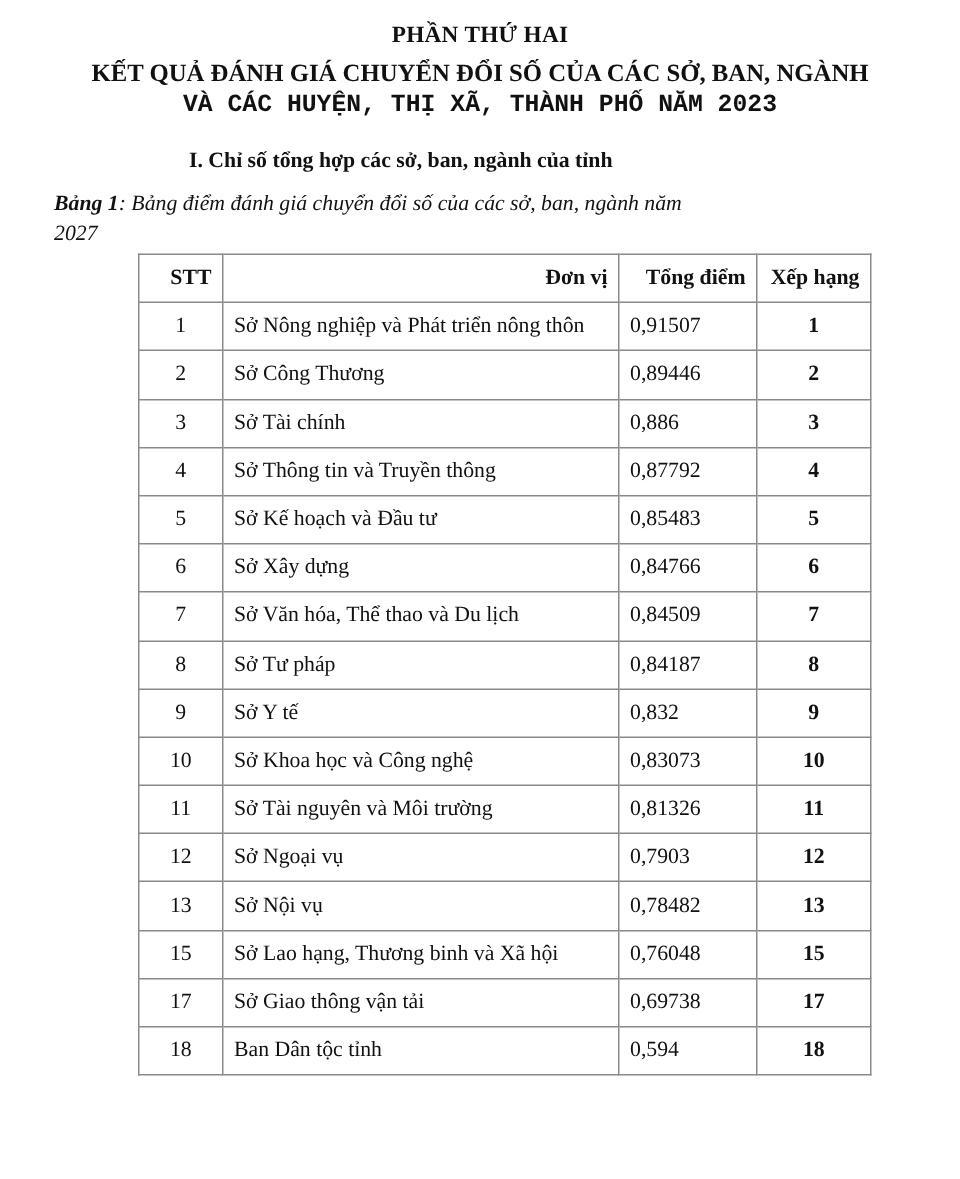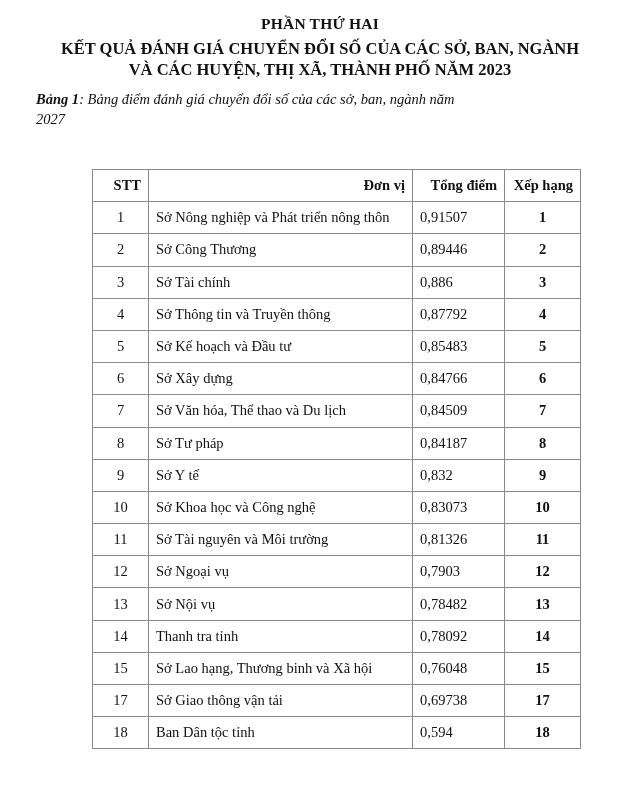--- a/index.html
+++ b/index.html
@@ -55,20 +55,21 @@
   .title-main {
     font-weight: bold;
     font-size: 16.5px;
     line-height: 20.5px;
     margin: 5px 0 0 0;
     padding: 0 18px;
     text-align: center;
   }
   .title-main .l2 {
     display: block;
+    font-family: Liberation Mono, monospace;
   }
 
   .section-heading {
     margin: 18px 0 0 0;
     padding-left: 126px;
     font-weight: bold;
     font-size: 14.5px;
     line-height: 19px;
   }
 
@@ -137,20 +138,21 @@
   <div class="scan-artifact"></div>
 
   <div class="title-block">
     <div class="title-part">PHẦN THỨ HAI</div>
     <div class="title-main">
       <span class="l1">KẾT QUẢ ĐÁNH GIÁ CHUYỂN ĐỔI SỐ CỦA CÁC SỞ, BAN, NGÀNH</span>
       <span class="l2">VÀ CÁC HUYỆN, THỊ XÃ, THÀNH PHỐ NĂM 2023</span>
     </div>
   </div>
 
+  <div class="section-heading">I. Chỉ số tổng hợp các sở, ban, ngành của tỉnh</div>
 
   <div class="caption">
     <span class="caption-label">Bảng 1</span><span>: Bảng điểm đánh giá chuyển đổi số của các sở, ban, ngành năm</span>
     <span class="caption-cont">2027</span>
   </div>
 
   <div class="table-wrap">
     <table class="score-table">
       <colgroup>
         <col class="c-stt">
@@ -239,26 +241,20 @@
             <td class="cell-score">0,7903</td>
             <td class="cell-rank">12</td>
           </tr>
           <tr>
             <td class="cell-stt">13</td>
             <td class="cell-unit">Sở Nội vụ</td>
             <td class="cell-score">0,78482</td>
             <td class="cell-rank">13</td>
           </tr>
           <tr>
-            <td class="cell-stt">14</td>
-            <td class="cell-unit">Thanh tra tỉnh</td>
-            <td class="cell-score">0,78092</td>
-            <td class="cell-rank">14</td>
-          </tr>
-          <tr>
             <td class="cell-stt">15</td>
             <td class="cell-unit">Sở Lao hạng, Thương binh và Xã hội</td>
             <td class="cell-score">0,76048</td>
             <td class="cell-rank">15</td>
           </tr>
           <tr>
             <td class="cell-stt">17</td>
             <td class="cell-unit">Sở Giao thông vận tải</td>
             <td class="cell-score">0,69738</td>
             <td class="cell-rank">17</td>

